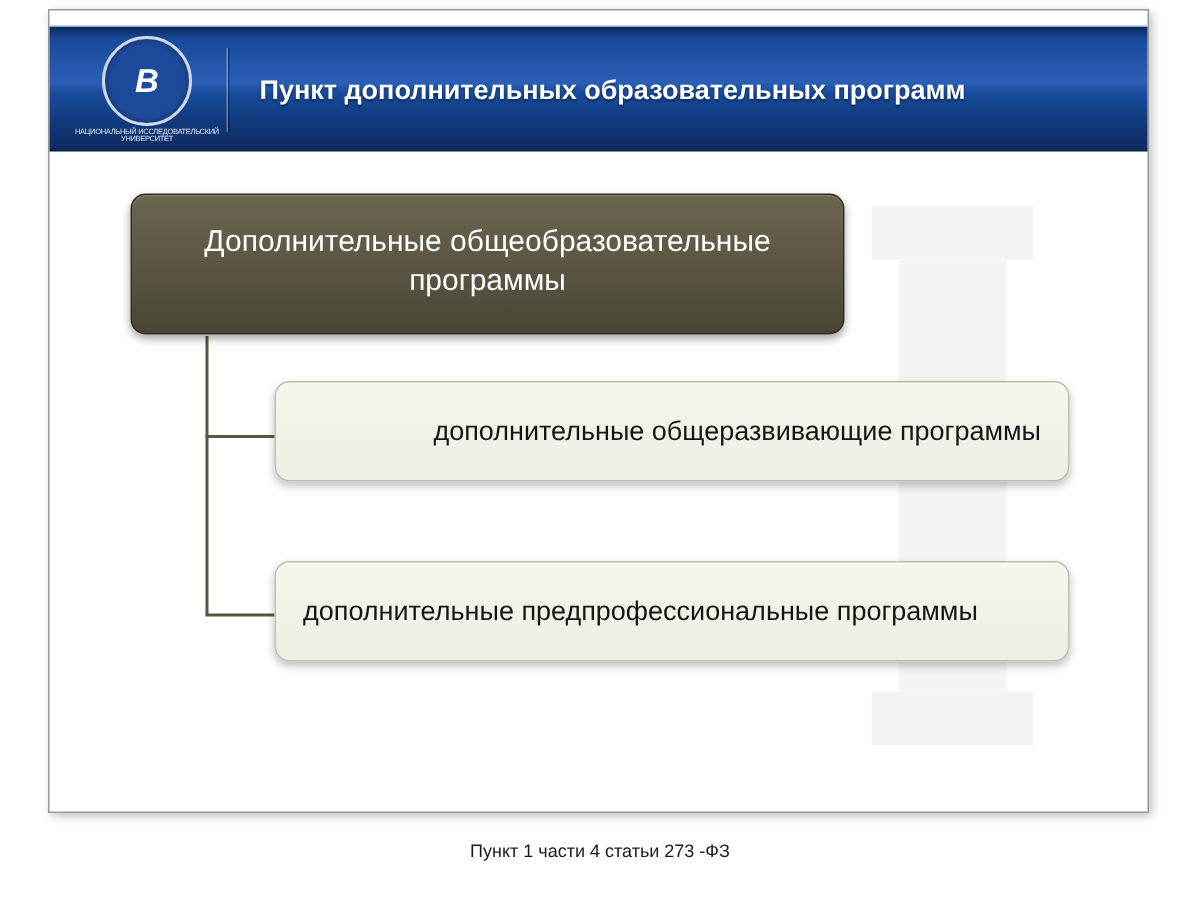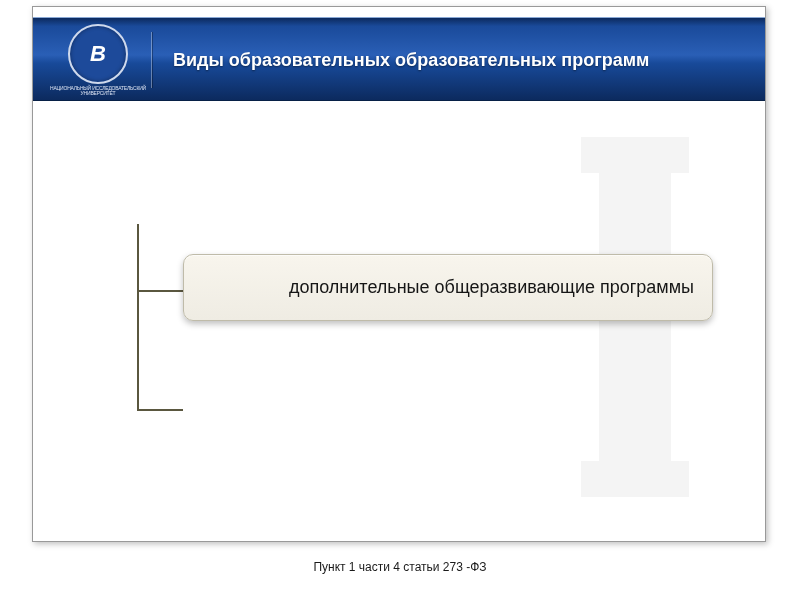--- a/index.html
+++ b/index.html
@@ -168,36 +168,42 @@
 <div class="slide">
 
   <div class="hdr-band">
     <div class="hdr-logo-wrap">
       <div class="logo-circle">
         <span>B</span>
       </div>
       <div class="logo-sub">НАЦИОНАЛЬНЫЙ ИССЛЕДОВАТЕЛЬСКИЙ УНИВЕРСИТЕТ</div>
     </div>
     <div class="hdr-divider"></div>
-    <div class="hdr-title">Виды образовательных образовательных программ</div>
+    <div class="hdr-title">Пункт дополнительных образовательных программ</div>
   </div>
 
   <div class="watermark">
     <svg viewBox="0 0 100 200">
       <rect x="30" y="20" width="40" height="160" fill="#000"></rect>
       <rect x="20" y="0" width="60" height="20" fill="#000"></rect>
       <rect x="20" y="180" width="60" height="20" fill="#000"></rect>
     </svg>
   </div>
 
   <div class="conn conn-vmain"></div>
   <div class="conn conn-h1"></div>
   <div class="conn conn-h2"></div>
 
+  <div class="box-parent">
+    <span>Дополнительные общеобразовательные программы</span>
+  </div>
 
   <div class="box-child" id="child1">
     <span>дополнительные общеразвивающие программы</span>
   </div>
 
+  <div class="box-child" id="child2">
+    <span>дополнительные предпрофессиональные программы</span>
+  </div>
 
 </div>
 
 <div class="caption">Пункт 1 части 4 статьи 273 -ФЗ</div>
 
 </body></html>

